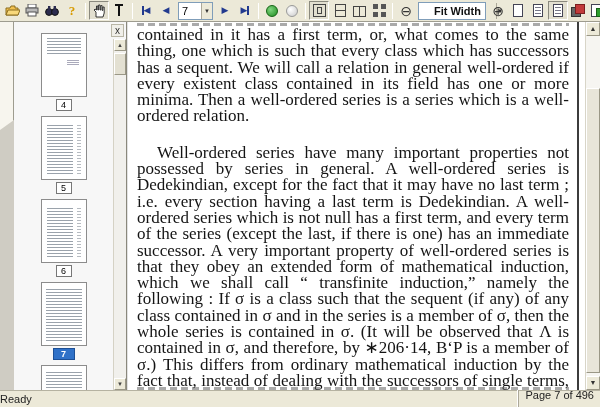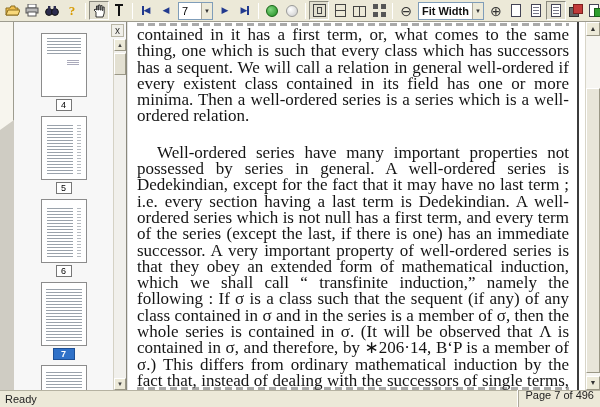--- a/index.html
+++ b/index.html
@@ -11,21 +11,21 @@
              border-bottom:1px solid #9e9c8f; flex:0 0 22px; }
   .tb { width:20px; height:19px; display:flex; align-items:center; justify-content:center;
         border:1px solid transparent; background:transparent; cursor:pointer; flex:0 0 auto; }
   .tb.pressed { background:#e2dfd0; border-color:#8a897e #ffffff #ffffff #8a897e; }
   .sep { width:1px; height:16px; background:#aca899; border-right:1px solid #fff; margin:0 3px; flex:0 0 auto; }
 
   .qmark { color:#d89b00; font-weight:bold; font-size:13px; font-family:"Liberation Serif", serif; }
   .navblue { color:#223a8f; font-size:9px; line-height:1; display:flex; align-items:center; }
   .navblue .bar { width:2px; height:9px; background:#223a8f; }
   .combo { height:18px; background:#fff; border:1px solid #7f9db9; display:flex; align-items:center; margin:0 2px; }
-  .combo .val { font-size:11px; color:#111; padding:0 3px; flex:1; white-space:nowrap; font-weight:bold; }
+  .combo .val { font-size:11px; color:#111; padding:0 15px; flex:1; white-space:nowrap; font-weight:bold; }
   .combo input { border:0; outline:0; width:22px; font-size:11px; font-family:"Liberation Sans",sans-serif; padding-left:3px; }
   .combo .drop { width:11px; height:16px; background:#ece9d8; border-left:1px solid #aca899;
                  display:flex; align-items:center; justify-content:center; font-size:6px; color:#333; }
   .circ { width:12px; height:12px; border-radius:50%; }
   .circ.green { background:radial-gradient(circle at 35% 35%, #7fd47f, #1e8c1e); border:1px solid #146414; }
   .circ.gray  { background:radial-gradient(circle at 35% 35%, #ffffff, #c9c9c9); border:1px solid #9a9a9a; }
   .zoomglyph { font-size:14px; color:#333; line-height:1; }
 
   
   .ic-single { width:13px; height:13px; border:1px solid #444; display:flex; align-items:center; justify-content:center; }
@@ -101,21 +101,21 @@
                   font-size:7px; color:#333; text-align:center; line-height:12px; flex:0 0 14px; }
   .vscroll .track { flex:1; position:relative; }
   .vscroll .vthumb { position:absolute; top:52px; left:0; right:0; height:285px; background:#e8e5d9;
                      border:1px solid; border-color:#fff #9a9786 #9a9786 #fff; }
 
   
   .statusbar { height:17px; flex:0 0 17px; background:#ece9d8; border-top:1px solid #b5b2a1; display:flex; align-items:center;
                font-size:11px; color:#222; }
   .statusbar .grow { flex:1; }
   .sfield { padding:0 6px; height:21px; line-height:13px; border-left:1px solid #aca899; box-shadow:-1px 0 0 #fff; white-space:nowrap; }
-  .sready { padding-left:5px; }
+  .sready { }
 </style>
 </head>
 <body>
 
 <div class="window">
 
   <div class="toolbar">
     <button class="tb">
       <svg width="15" height="12" viewBox="0 0 15 12">
           <path d="M1 3 L5 3 L6 1 L10 1 L10 3 L13 3 L13 10 L1 10 Z" fill="#f2c14e" stroke="#8a6d1f" stroke-width="1"></path>

